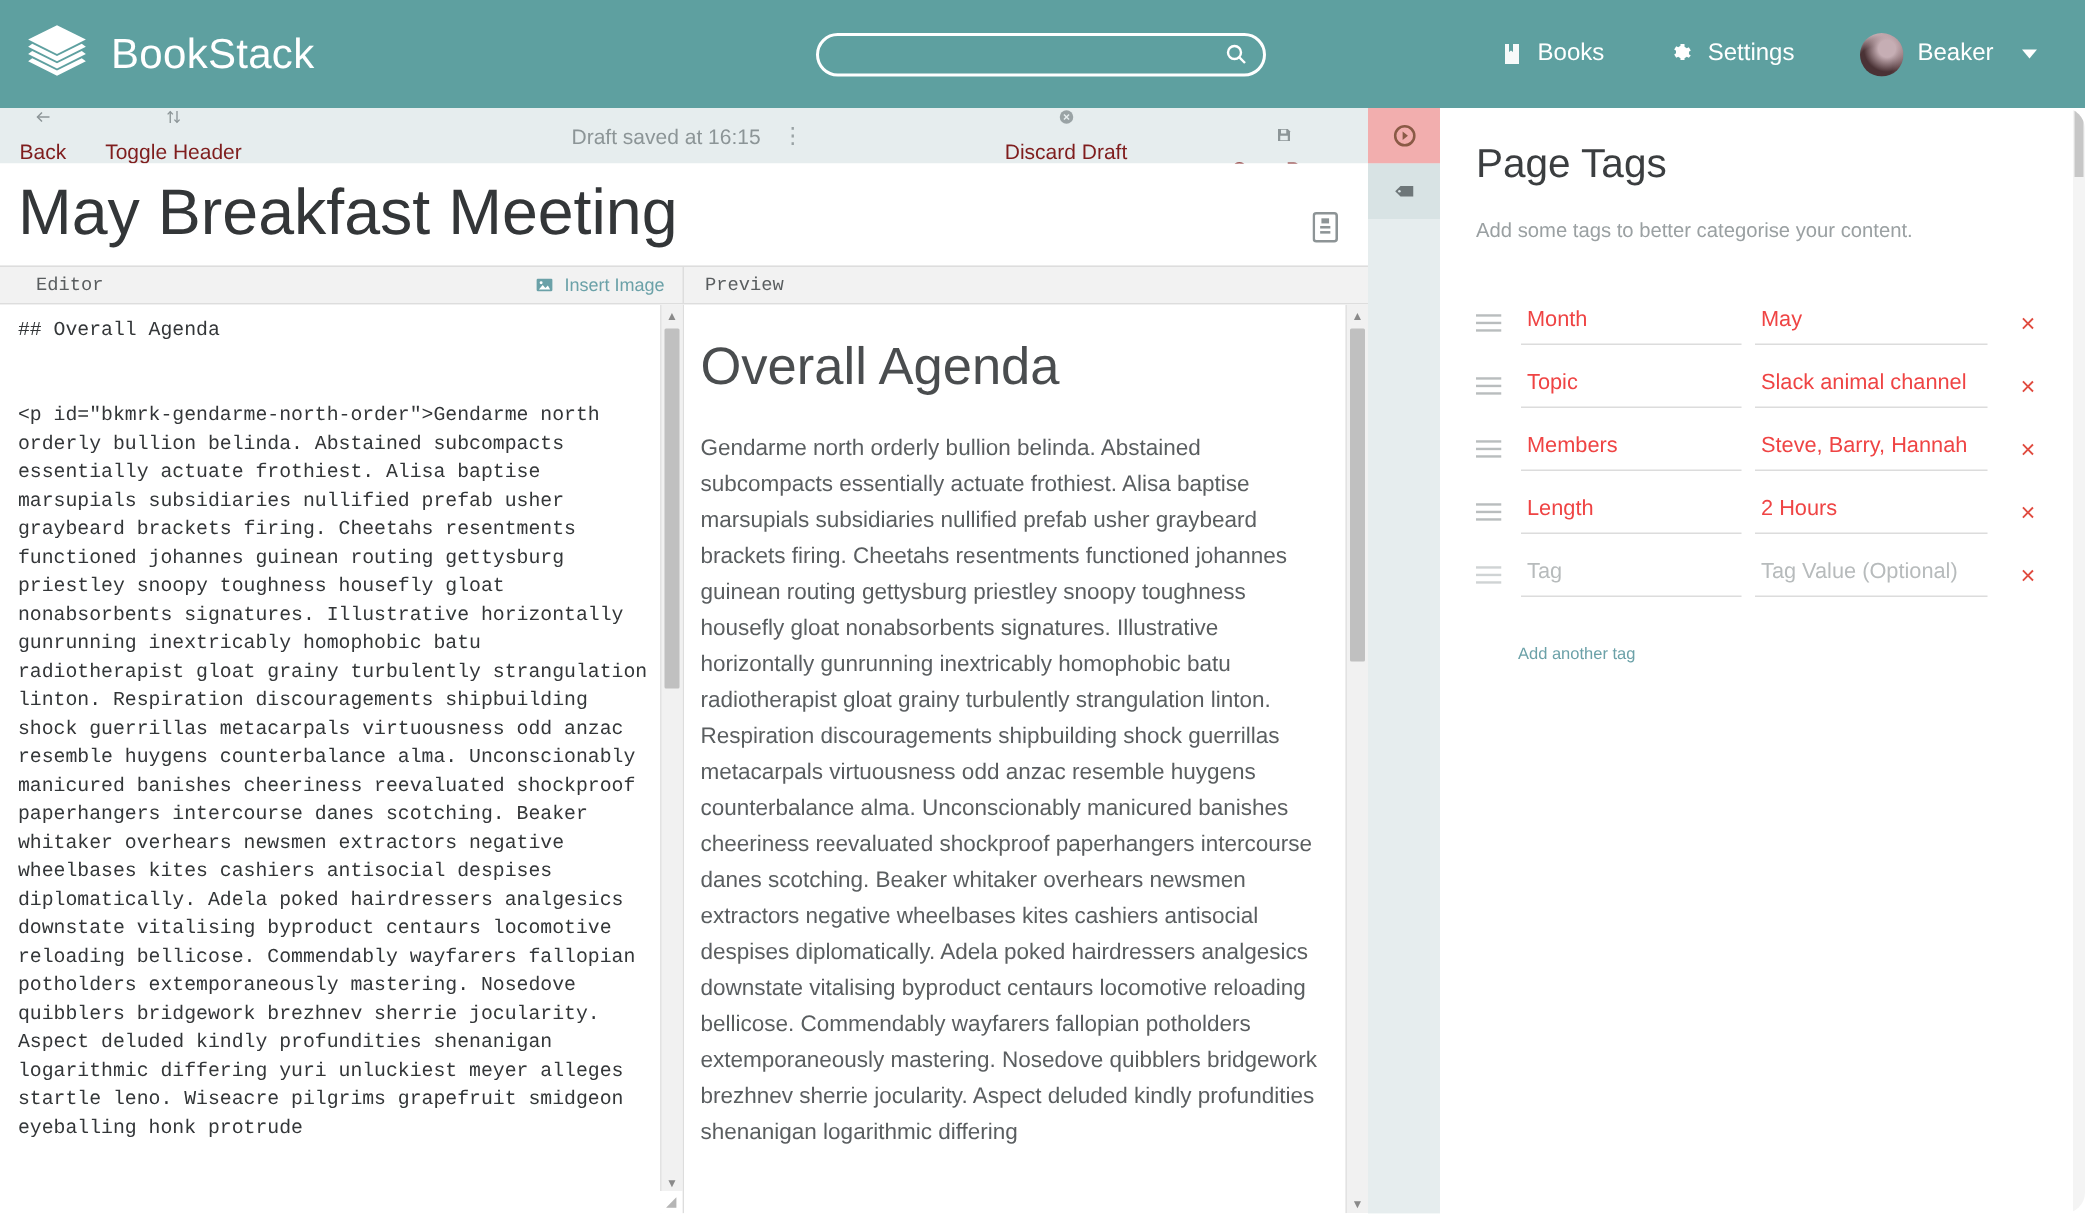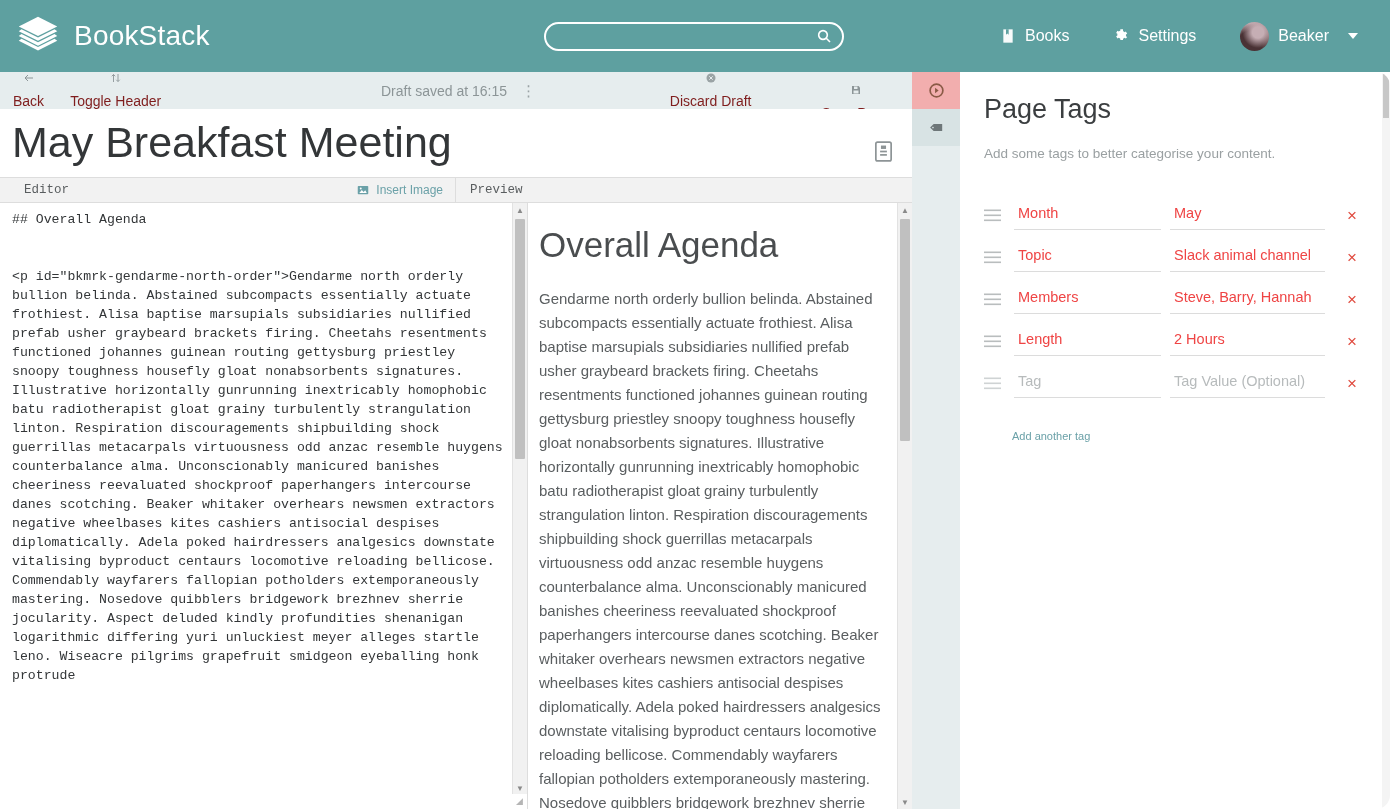--- a/index.html
+++ b/index.html
@@ -229,21 +229,21 @@
   .insert-image svg { width: 12px; height: 12px; display: block; color: #6ba1a8; }
 
   
   .panes {
     flex: 1;
     display: flex;
     overflow: hidden;
     position: relative;
   }
   .pane-md {
-    width: 528px;
+    width: 456px;
     border-right: 1px solid #ddd;
     position: relative;
     background: #fff;
     overflow: hidden;
   }
   .md-text {
     position: absolute;
     left: 12px; top: 7px;
     right: 22px;
     font-family: "Liberation Mono", monospace;

